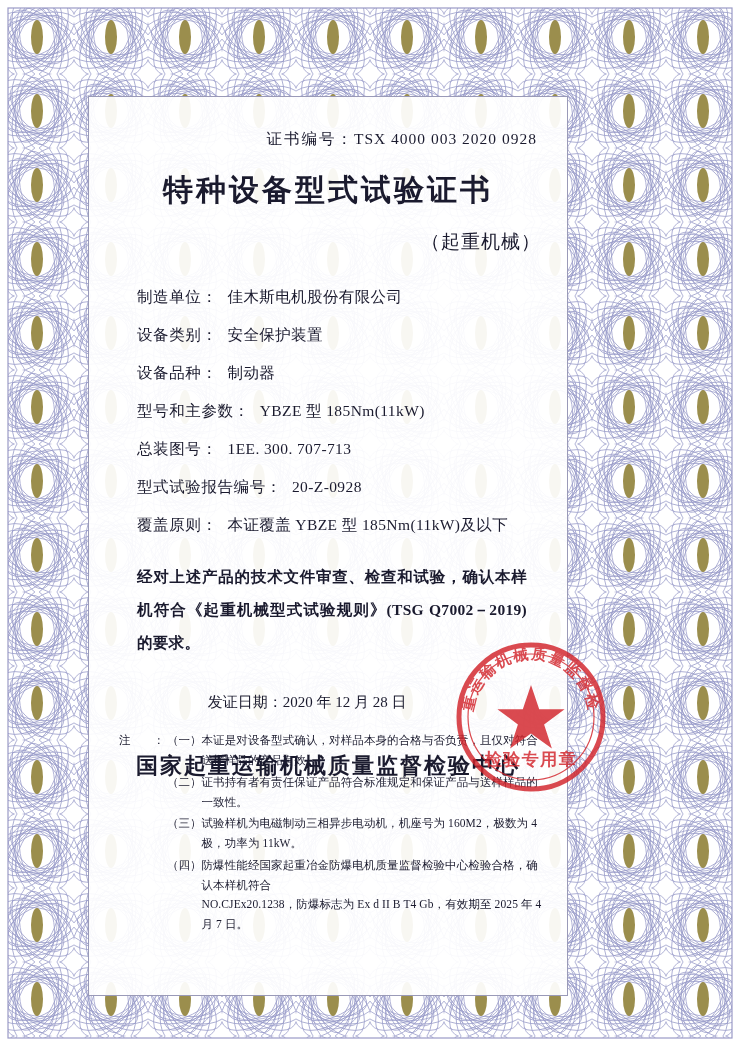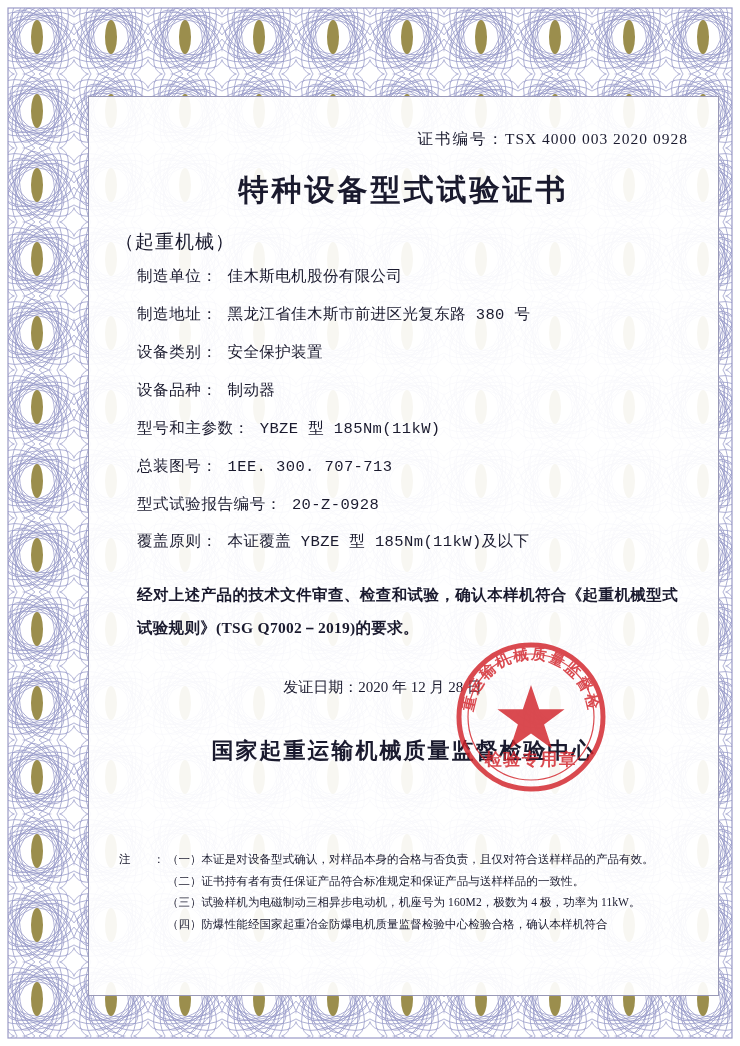--- a/index.html
+++ b/index.html
@@ -31,21 +31,21 @@
     display: block;
     width: 740px;
     height: 1046px;
   }
 
   
   .frame {
     position: absolute;
     left: 88px;
     top: 96px;
-    width: 631px;
+    width: 480px;
     height: 900px;
     background: rgba(255,255,255,0.93);
     border: 1px solid #9a9ab8;
     box-sizing: border-box;
     z-index: 2;
   }
   .frame-inner {
     position: absolute;
     inset: 0;
     padding: 18px 26px 10px 26px;
@@ -65,30 +65,29 @@
 
   .main-title {
     text-align: center;
     font-size: 30px;
     font-weight: bold;
     letter-spacing: 3px;
     margin-top: 20px;
     font-family: "Liberation Serif", "DejaVu Serif", serif;
   }
   .sub-title {
-    text-align: left;
+    text-align: right;
     font-size: 19px;
     letter-spacing: 1px;
     margin-top: 18px;
   }
 
   
   .fields {
-    margin: 12px 0 0 22px;
-    font-family: Liberation Mono, monospace;
+    margin: 32px 0 0 22px;
   }
   .field-row {
     display: flex;
     align-items: baseline;
     font-size: 15.5px;
     margin-bottom: 17px;
     line-height: 1.35;
   }
   .field-label {
     white-space: nowrap;
@@ -226,24 +225,20 @@
 
       <div class="main-title">特种设备型式试验证书</div>
       <div class="sub-title">（起重机械）</div>
 
       <div class="fields">
         <div class="field-row">
           <span class="field-label">制造单位：</span>
           <span class="field-value">佳木斯电机股份有限公司</span>
         </div>
         <div class="field-row">
-          <span class="field-label">制造地址：</span>
-          <span class="field-value">黑龙江省佳木斯市前进区光复东路 380 号</span>
-        </div>
-        <div class="field-row">
           <span class="field-label">设备类别：</span>
           <span class="field-value">安全保护装置</span>
         </div>
         <div class="field-row">
           <span class="field-label">设备品种：</span>
           <span class="field-value">制动器</span>
         </div>
         <div class="field-row">
           <span class="field-label">型号和主参数：</span>
           <span class="field-value">YBZE 型 185Nm(11kW)</span>
@@ -299,20 +294,21 @@
             <span class="note-text">证书持有者有责任保证产品符合标准规定和保证产品与送样样品的一致性。</span>
           </div>
           <div class="note-item">
             <span class="note-num">（三）</span>
             <span class="note-text">试验样机为电磁制动三相异步电动机，机座号为 160M2，极数为 4 极，功率为 11kW。</span>
           </div>
           <div class="note-item">
             <span class="note-num">（四）</span>
             <span class="note-text">
               <span class="sub-line">防爆性能经国家起重冶金防爆电机质量监督检验中心检验合格，确认本样机符合</span>
+              <span class="sub-line">NO.CJEx20.1238，防爆标志为 Ex d II B T4 Gb，有效期至 2025 年 4 月 7 日。</span>
             </span>
           </div>
         </div>
       </div>
 
     </div>
   </div>
 </div>
 
 </body></html>

